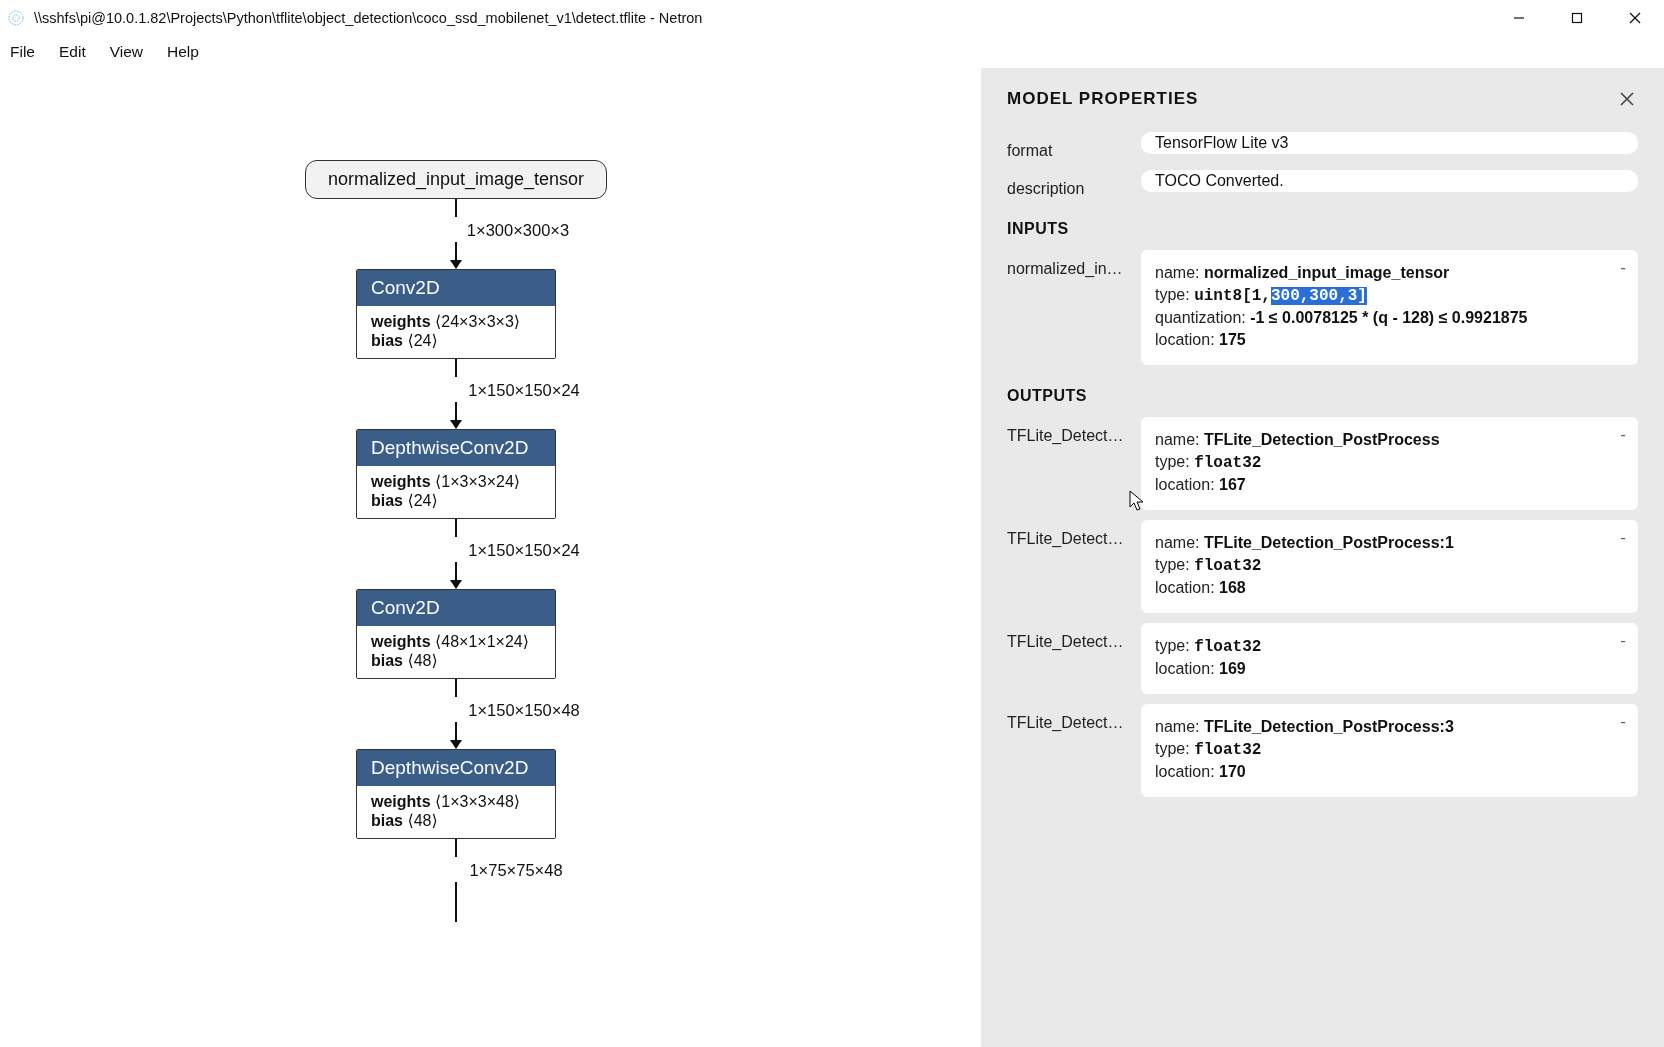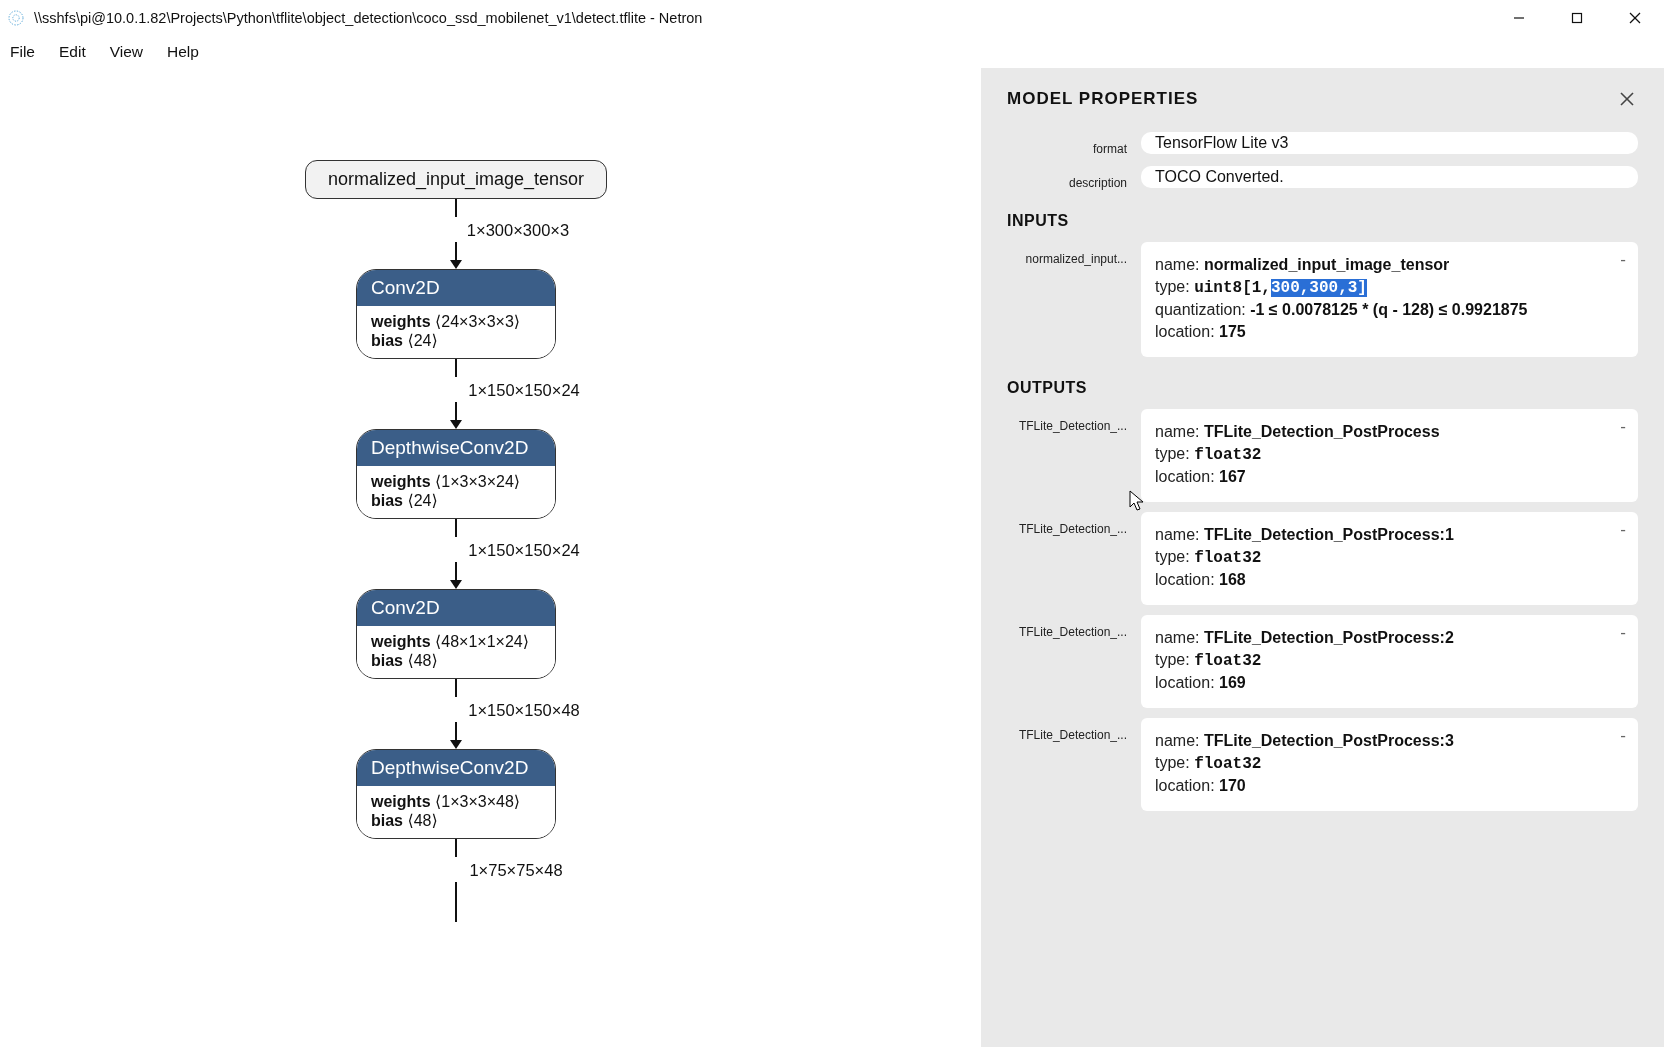--- a/index.html
+++ b/index.html
@@ -31,21 +31,21 @@
   .workspace { position:absolute; top:68px; left:0; right:0; bottom:0; }
 
   
   .canvas { position:absolute; left:0; top:0; width:912px; bottom:0; background:#fff;}
   .col { position:absolute; left:0; right:0; top:32px; display:flex; flex-direction:column; align-items:center;}
 
   .input-node {
     border:1.3px solid #333; border-radius:12px; padding:8px 22px;
     font-size:18px; background:#f2f2f2;
   }
-  .op-node { border:1.3px solid #333; border-radius:20px; overflow:hidden; }
+  .op-node { border:1.3px solid #333; border-radius:2px; overflow:hidden; }
   .op-head { background:#3b5e88; color:#fff; font-size:19px; padding:7px 14px;}
   .op-body { background:#fff; padding:6px 14px 8px; }
   .op-body div { font-size:16px; white-space:nowrap; }
   .op-body .k { font-weight:600; }
   .op-body .v { color:#111; }
 
   .edge { display:flex; flex-direction:column; align-items:center; }
   .edge .line { width:2px; background:#111; }
   .edge .arrow {
     width:0;height:0;border-left:6px solid transparent;border-right:6px solid transparent;border-top:9px solid #111;
@@ -57,21 +57,21 @@
     position:absolute; right:0; top:0; bottom:0; width:683px;
     background:#e9e9e9; padding:20px 26px 0 26px; overflow:hidden;
   }
   .panel-hdr { display:flex; align-items:center; justify-content:space-between; margin-bottom:22px;}
   .panel-hdr h2 { margin:0; font-size:17px; letter-spacing:1px; font-weight:600;}
   .panel-close { width:22px; height:22px; display:flex; align-items:center; justify-content:center;}
 
   .section-hdr { font-size:16px; font-weight:600; letter-spacing:0.5px; margin:22px 0 12px; }
 
   .row { display:flex; align-items:flex-start; margin-bottom:10px; }
-  .row .label { width:134px; text-align:right; padding-right:14px; padding-top:10px; font-size:12px; color:#222; overflow:hidden; text-overflow:ellipsis; white-space:nowrap;}
+  .row .label { width:134px; padding-right:14px; padding-top:10px; font-size:16px; color:#222; overflow:hidden; text-overflow:ellipsis; white-space:nowrap;}
   .row .value-box { flex:1; background:#fff; border-radius:10px; padding:2px 14px; font-size:16px; position:relative;}
   .tensor-box { flex:1; background:#fff; border-radius:6px; padding:10px 14px 12px; font-size:16px; position:relative;}
   .tensor-box .dash { position:absolute; right:12px; top:8px; color:#666; font-size:17px;}
   .tensor-box .line { margin:4px 0; }
   .tensor-box .k2 { color:#222; }
   .tensor-box .b { font-weight:600; }
   .mono { font-family: Consolas, "Courier New", monospace; font-weight:600;}
   .hilite { background:#2a6fd6; color:#fff; }
 
   .cursor { position:absolute; width:18px; height:24px; pointer-events:none;}
@@ -253,21 +253,20 @@
         <div class="line"><span class="k2">name:</span> <span class="b">TFLite_Detection_PostProcess:1</span></div>
         <div class="line"><span class="k2">type:</span> <span class="mono">float32</span></div>
         <div class="line"><span class="k2">location:</span> <span class="b">168</span></div>
       </div>
     </div>
 
     <div class="row">
       <div class="label">TFLite_Detection_...</div>
       <div class="tensor-box">
         <span class="dash">-</span>
-        <div class="line"><span class="k2">name:</span> <span class="b">TFLite_Detection_PostProcess:2</span></div>
         <div class="line"><span class="k2">type:</span> <span class="mono">float32</span></div>
         <div class="line"><span class="k2">location:</span> <span class="b">169</span></div>
       </div>
     </div>
 
     <div class="row">
       <div class="label">TFLite_Detection_...</div>
       <div class="tensor-box">
         <span class="dash">-</span>
         <div class="line"><span class="k2">name:</span> <span class="b">TFLite_Detection_PostProcess:3</span></div>

